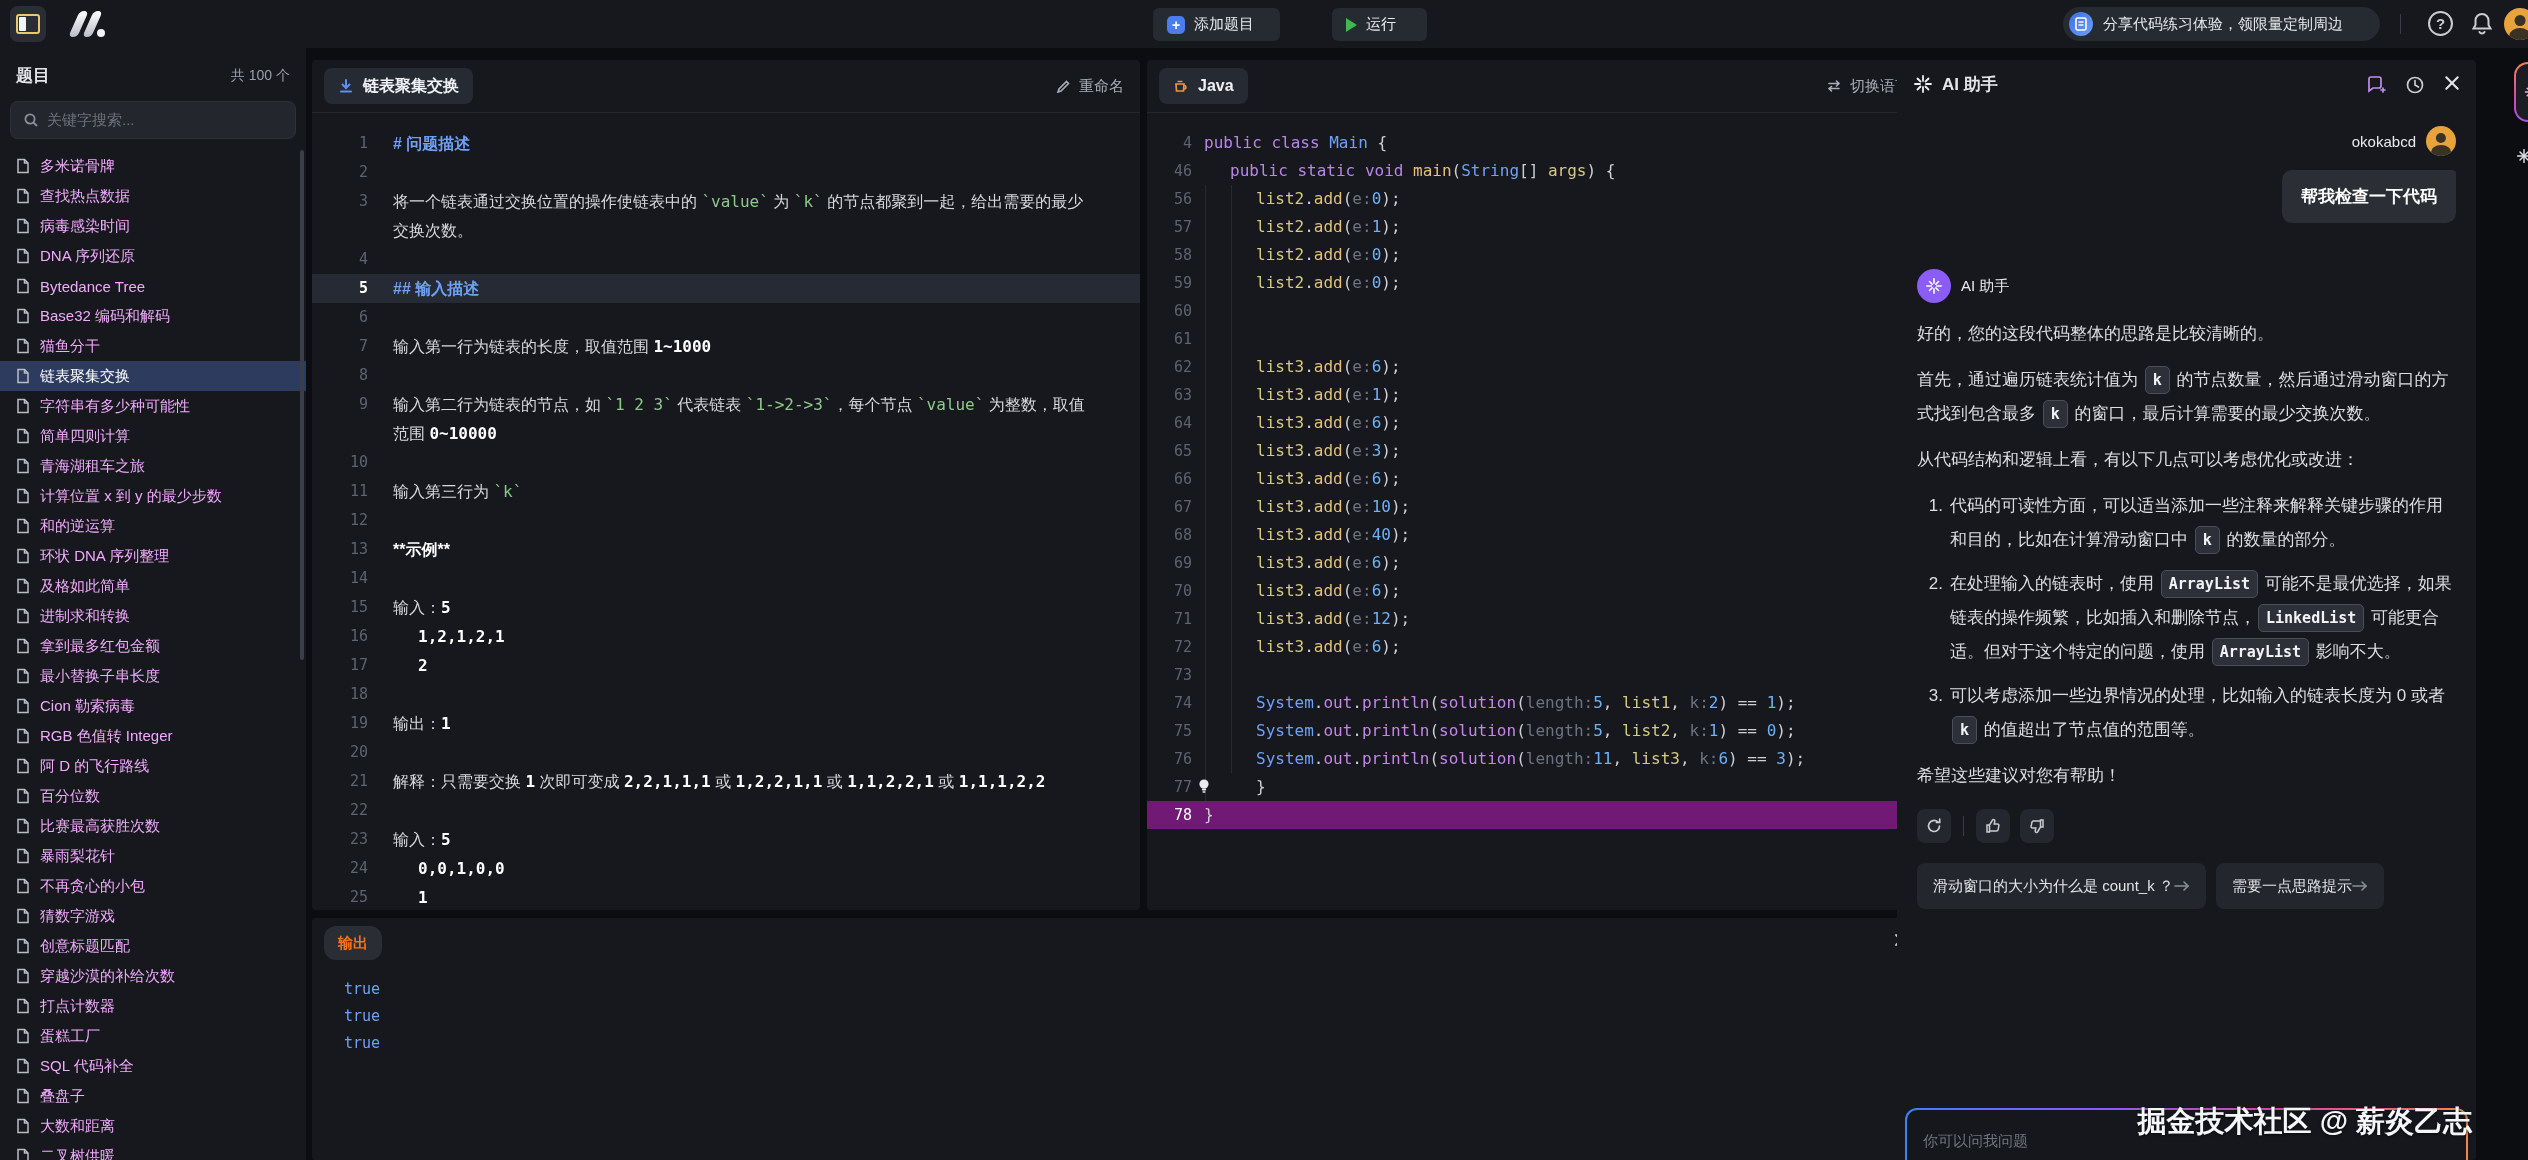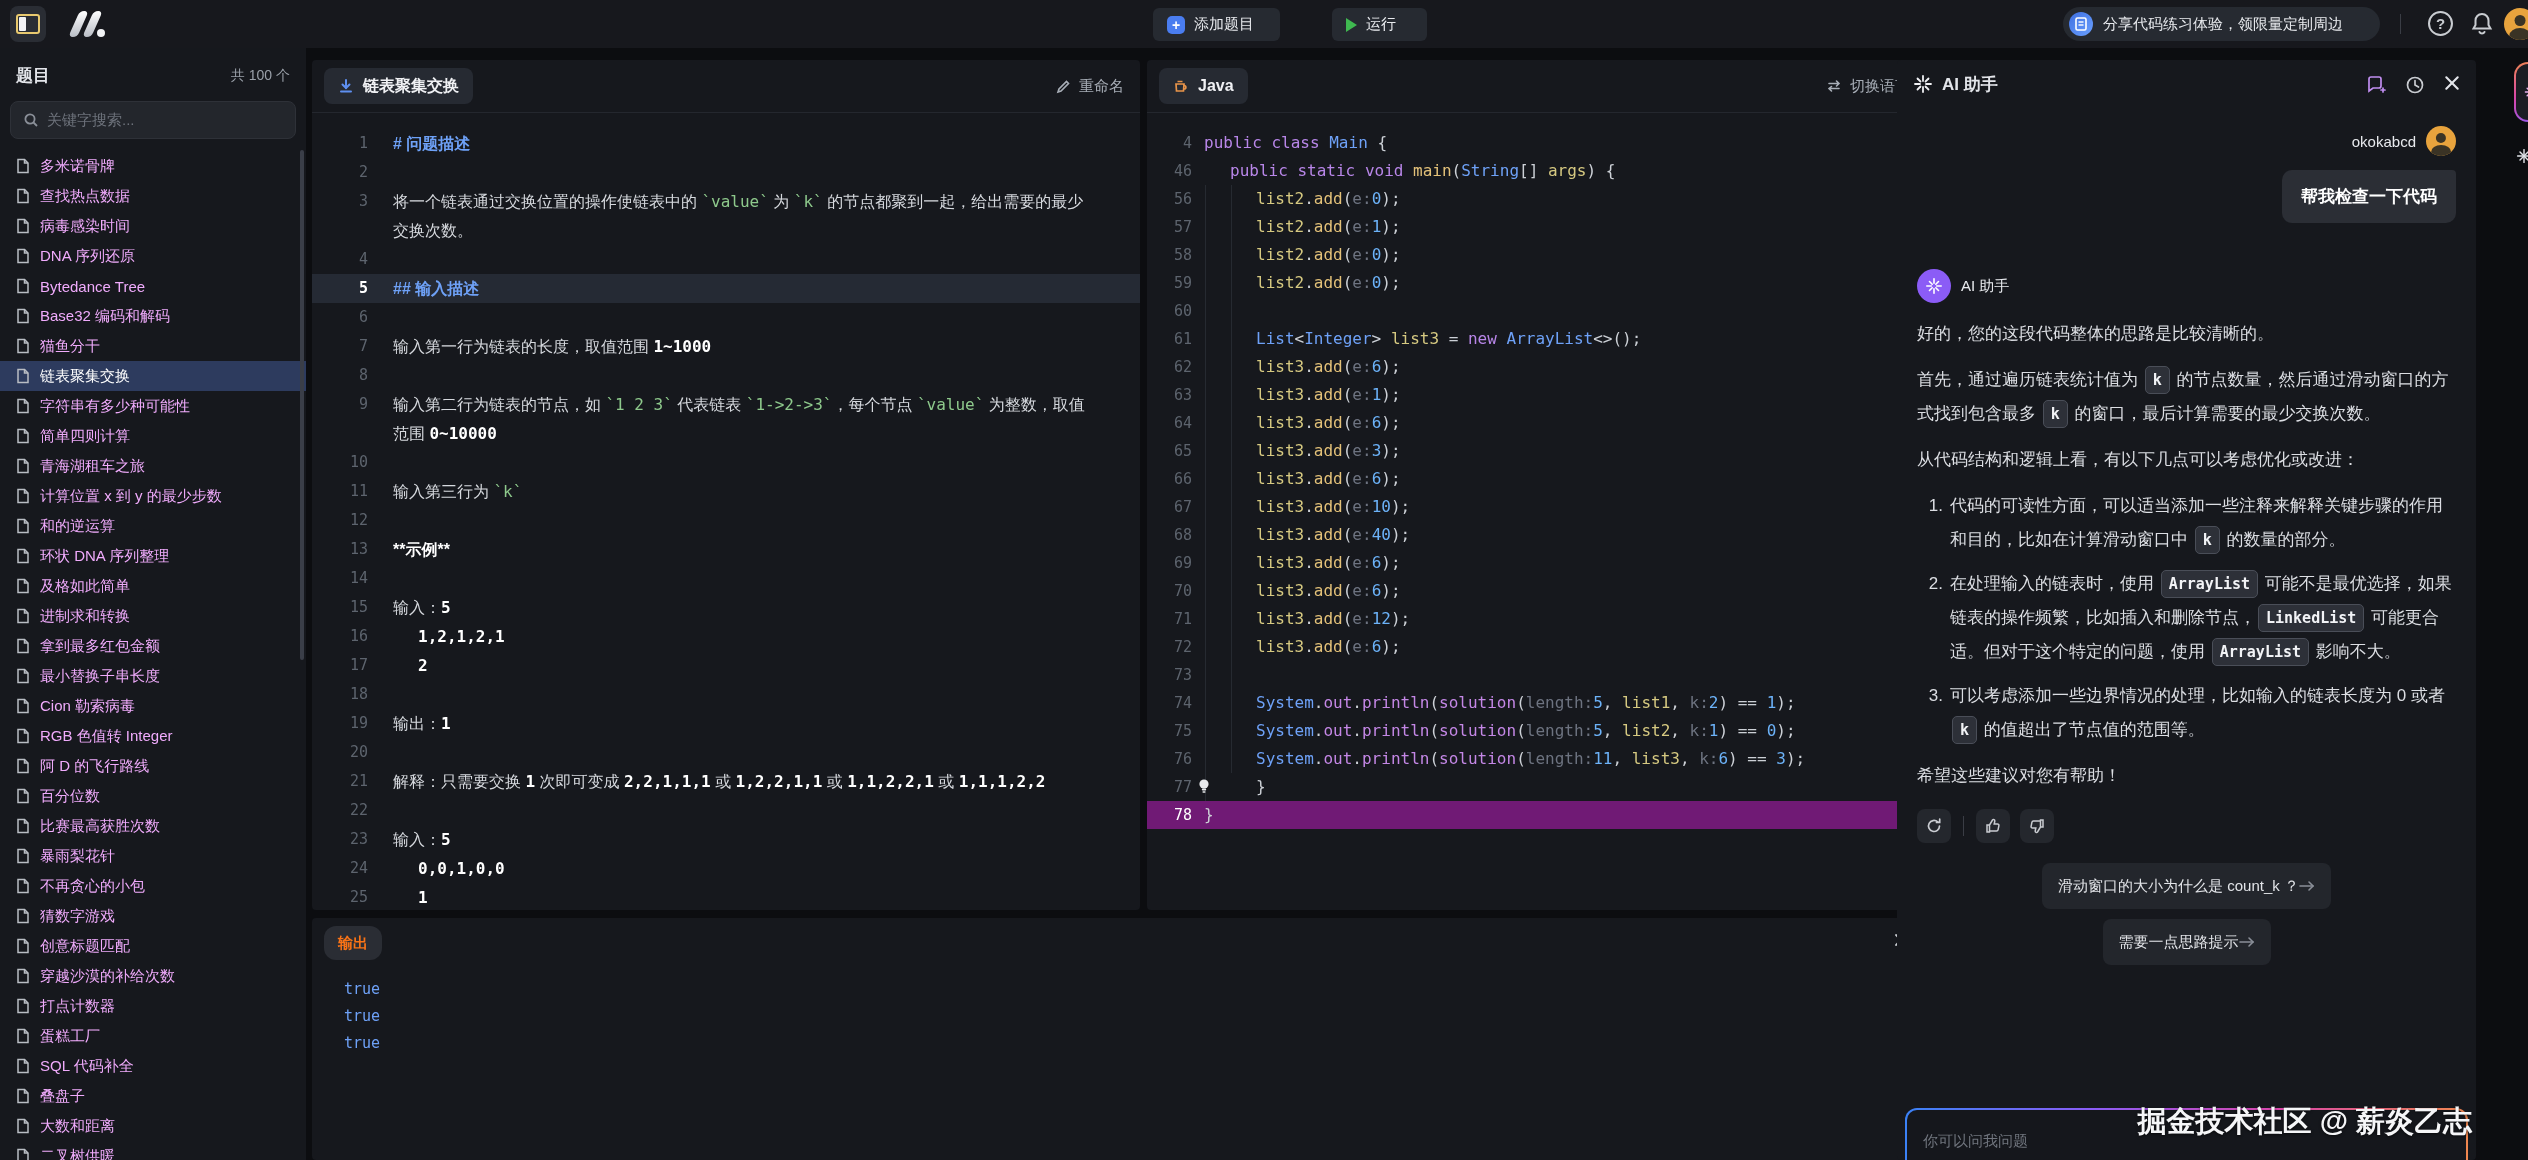--- a/index.html
+++ b/index.html
@@ -99,21 +99,21 @@
   .a-av{width:34px;height:34px;border-radius:50%;background:#8b5cf6;display:flex;align-items:center;justify-content:center;}
   .asst-label{font-size:15px;color:#e8eaee;}
   .ai-body{margin-top:14px;font-size:17px;line-height:34px;color:#dcdee3;}
   .ai-p{margin:12px 0;}
   .ai-li{margin:10px 0;display:flex;}
   .ai-li .linum{flex:0 0 26px;text-align:right;margin-right:7px;}
   .ai-chip{display:inline-block;background:#2d3038;border:1px solid #4a4e58;border-radius:5px;padding:0 7px;margin:0 2px;font-family:"DejaVu Sans Mono",monospace;font-size:15px;font-weight:bold;color:#f2f3f6;line-height:26px;}
   .ai-actions{display:flex;align-items:center;gap:10px;margin-top:16px;}
   .act-btn{width:34px;height:34px;background:#24272d;border-radius:8px;display:flex;align-items:center;justify-content:center;color:#c9ccd1;}
   .act-div{width:1px;height:20px;background:#3a3d45;margin:0 2px;}
-  .ai-chips{margin-top:20px;display:flex;flex-direction:column;gap:10px;align-items:center;}
+  .ai-chips{margin-top:20px;display:flex;flex-direction:row;gap:10px;}
   .chip{height:46px;background:#23262c;border-radius:8px;display:flex;align-items:center;justify-content:space-between;padding:0 16px;font-size:15px;color:#e2e4e8;}
   .chip svg{color:#8a8f98;}
   .ai-input{position:absolute;left:8px;right:8px;top:1048px;height:104px;border-radius:12px;padding:2px;background:linear-gradient(90deg,#3b82f6,#8b5cf6,#d946aa,#f0874f);}
   .ai-input .inner{width:100%;height:100%;border-radius:10px;background:#15171c;box-sizing:border-box;padding:22px 16px;font-size:15px;color:#70757e;}
   .watermark{position:absolute;right:4px;top:1042px;font-size:29px;font-weight:bold;color:#f5f6f8;z-index:5;white-space:nowrap;text-shadow:0 1px 3px rgba(0,0,0,.6);}
 
   
   .rail{position:absolute;left:2512px;top:48px;width:16px;height:1112px;}
   .rail-btn{position:absolute;left:2px;top:14px;width:30px;height:56px;border-radius:14px;padding:2px;background:linear-gradient(160deg,#f0874f,#d946aa,#8b5cf6);}
   .rail-btn .inner{width:100%;height:100%;border-radius:12px;background:#1b1d23;display:flex;align-items:center;justify-content:center;color:#e8b0f0;}
@@ -582,21 +582,20 @@
       <div class="cd-row">
         <span class="cd-gut">59</span>
         <div class="cd-con" style="padding-left: 52px;"><span class="tok-va">list2</span><span class="tok-pu">.</span><span class="tok-fn">add</span><span class="tok-pu">(</span><span class="tok-pr">e:</span><span class="tok-nu">0</span><span class="tok-pu">);</span></div>
       </div>
       <div class="cd-row">
         <span class="cd-gut">60</span>
         <div class="cd-con" style="padding-left: 52px;"></div>
       </div>
       <div class="cd-row">
         <span class="cd-gut">61</span>
-        <div class="cd-con" style="padding-left: 52px;"><span class="tok-ty">List</span><span class="tok-pu">&lt;</span><span class="tok-ty">Integer</span><span class="tok-pu">&gt; </span><span class="tok-va">list3</span><span class="tok-pu"> = </span><span class="tok-kw">new</span><span class="tok-pu"> </span><span class="tok-ty">ArrayList</span><span class="tok-pu">&lt;&gt;();</span></div>
       </div>
       <div class="cd-row">
         <span class="cd-gut">62</span>
         <div class="cd-con" style="padding-left: 52px;"><span class="tok-va">list3</span><span class="tok-pu">.</span><span class="tok-fn">add</span><span class="tok-pu">(</span><span class="tok-pr">e:</span><span class="tok-nu">6</span><span class="tok-pu">);</span></div>
       </div>
       <div class="cd-row">
         <span class="cd-gut">63</span>
         <div class="cd-con" style="padding-left: 52px;"><span class="tok-va">list3</span><span class="tok-pu">.</span><span class="tok-fn">add</span><span class="tok-pu">(</span><span class="tok-pr">e:</span><span class="tok-nu">1</span><span class="tok-pu">);</span></div>
       </div>
       <div class="cd-row">

